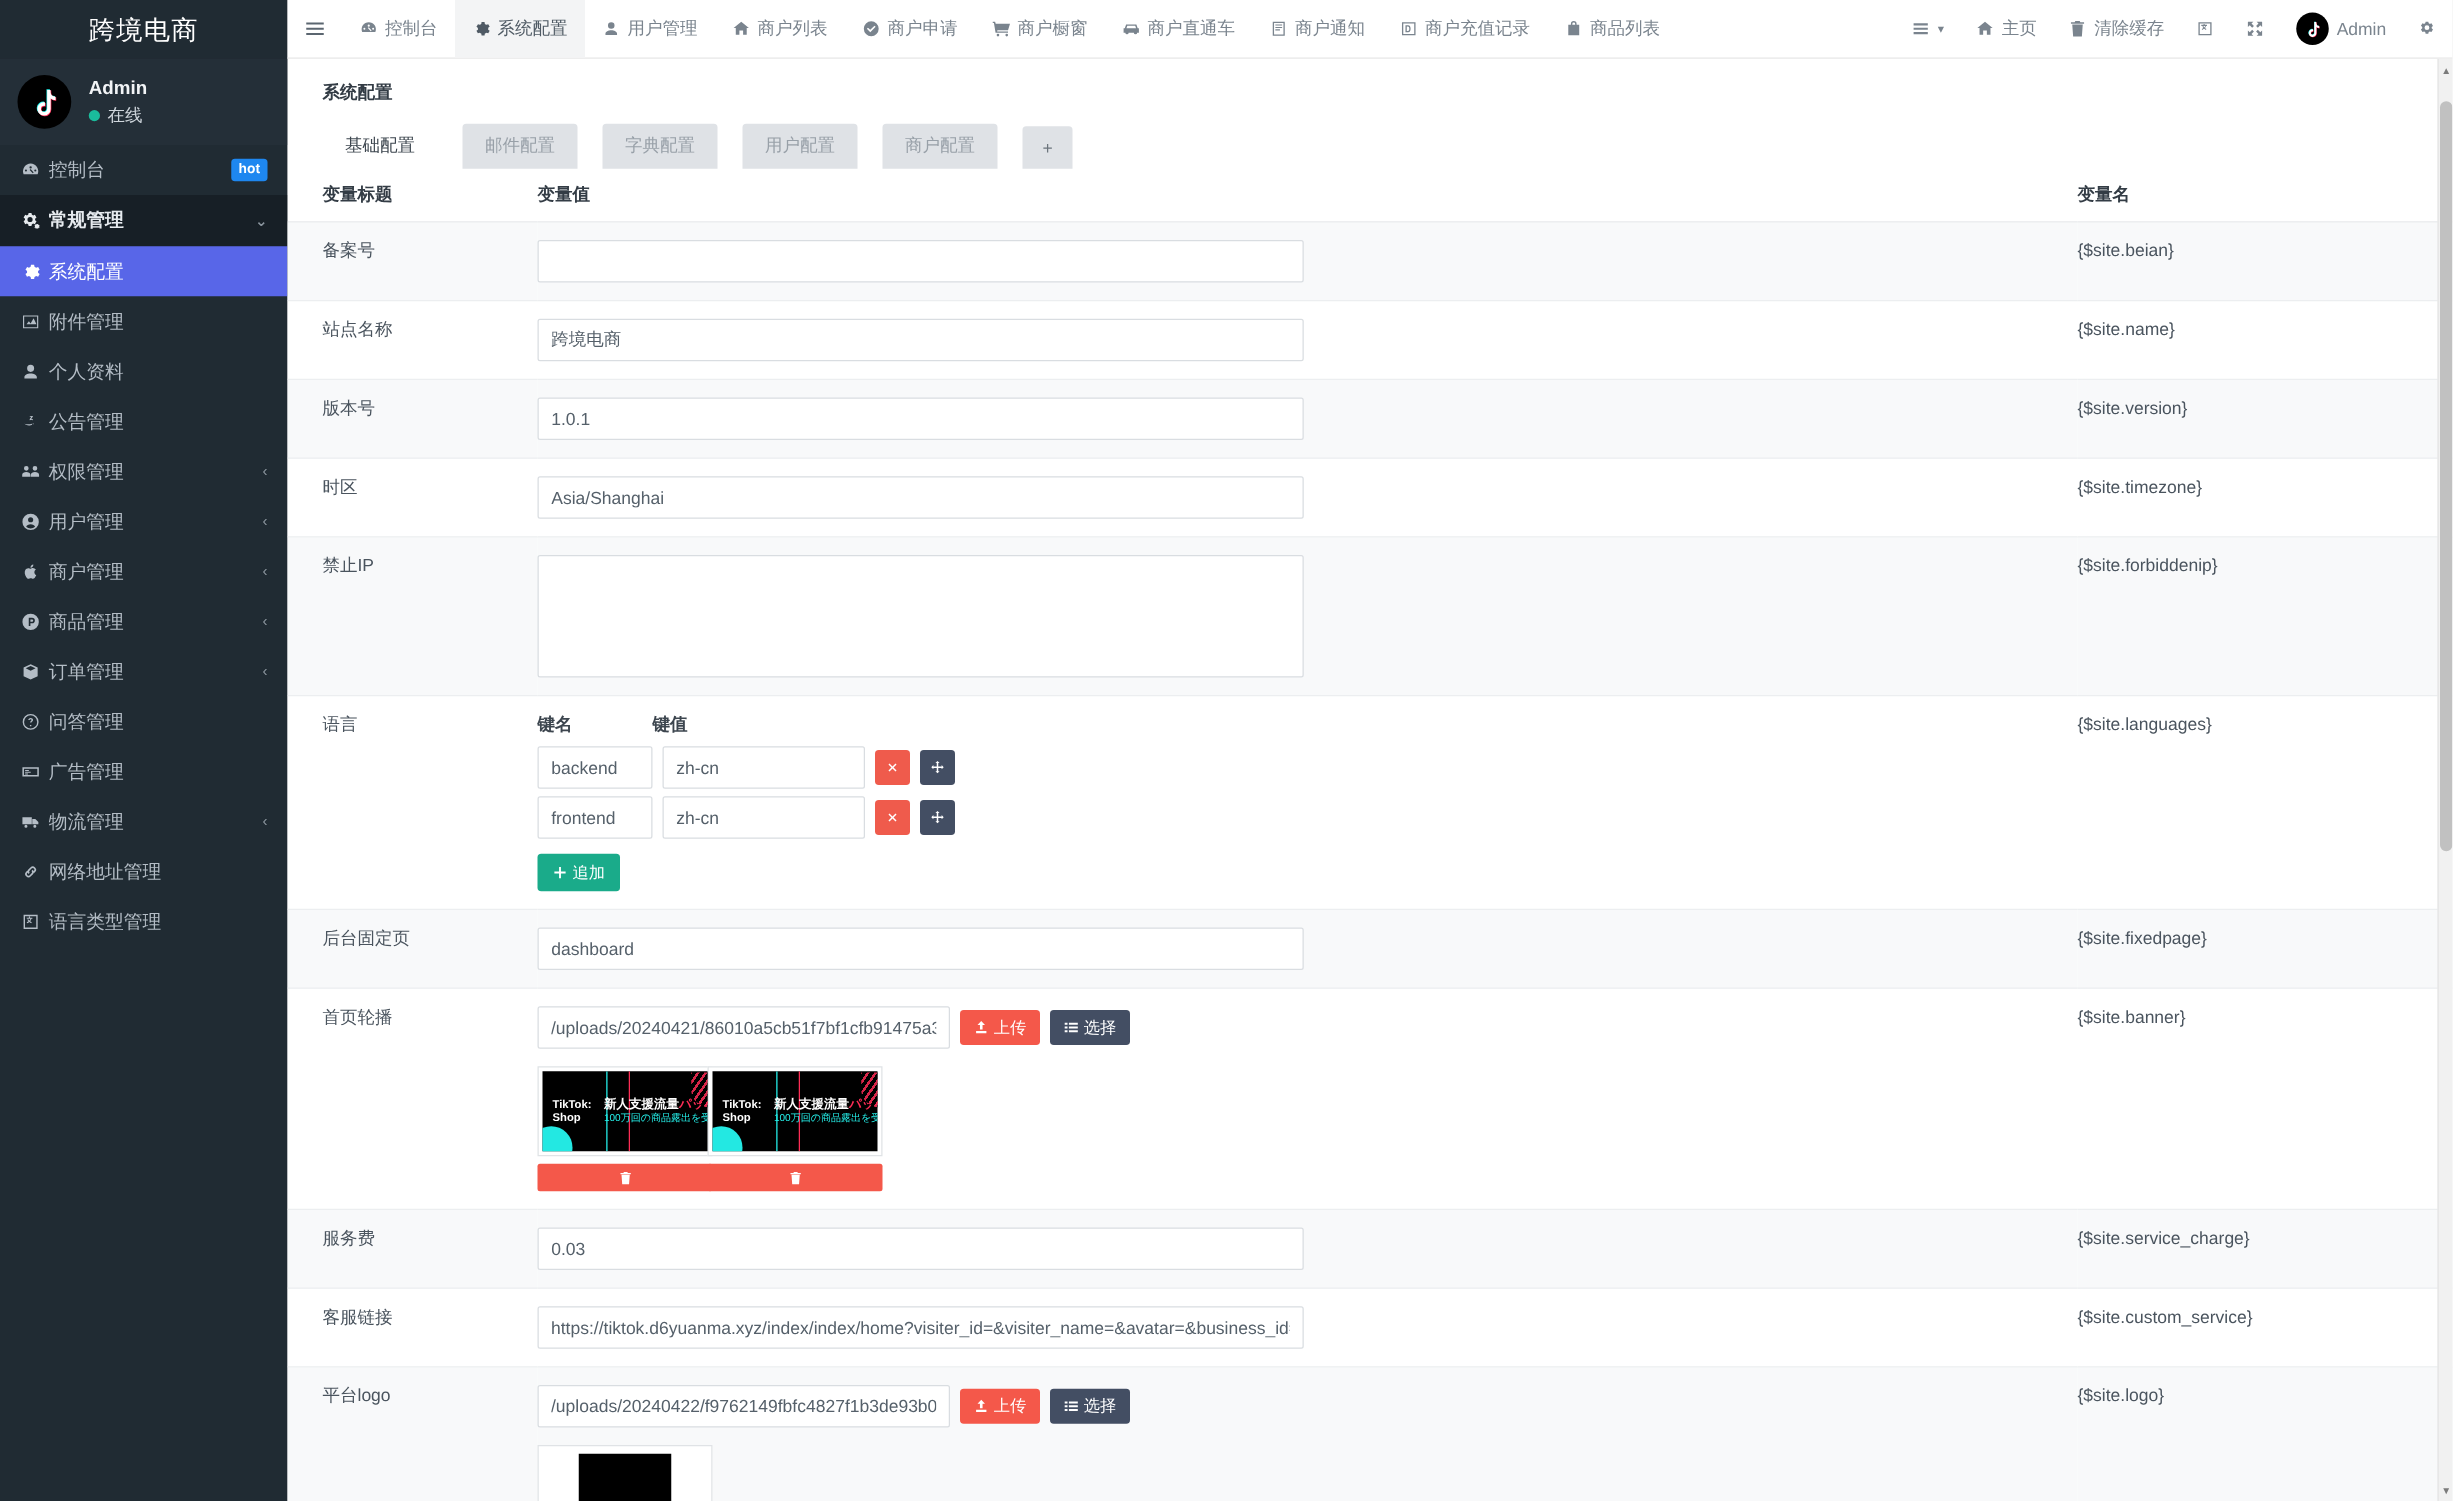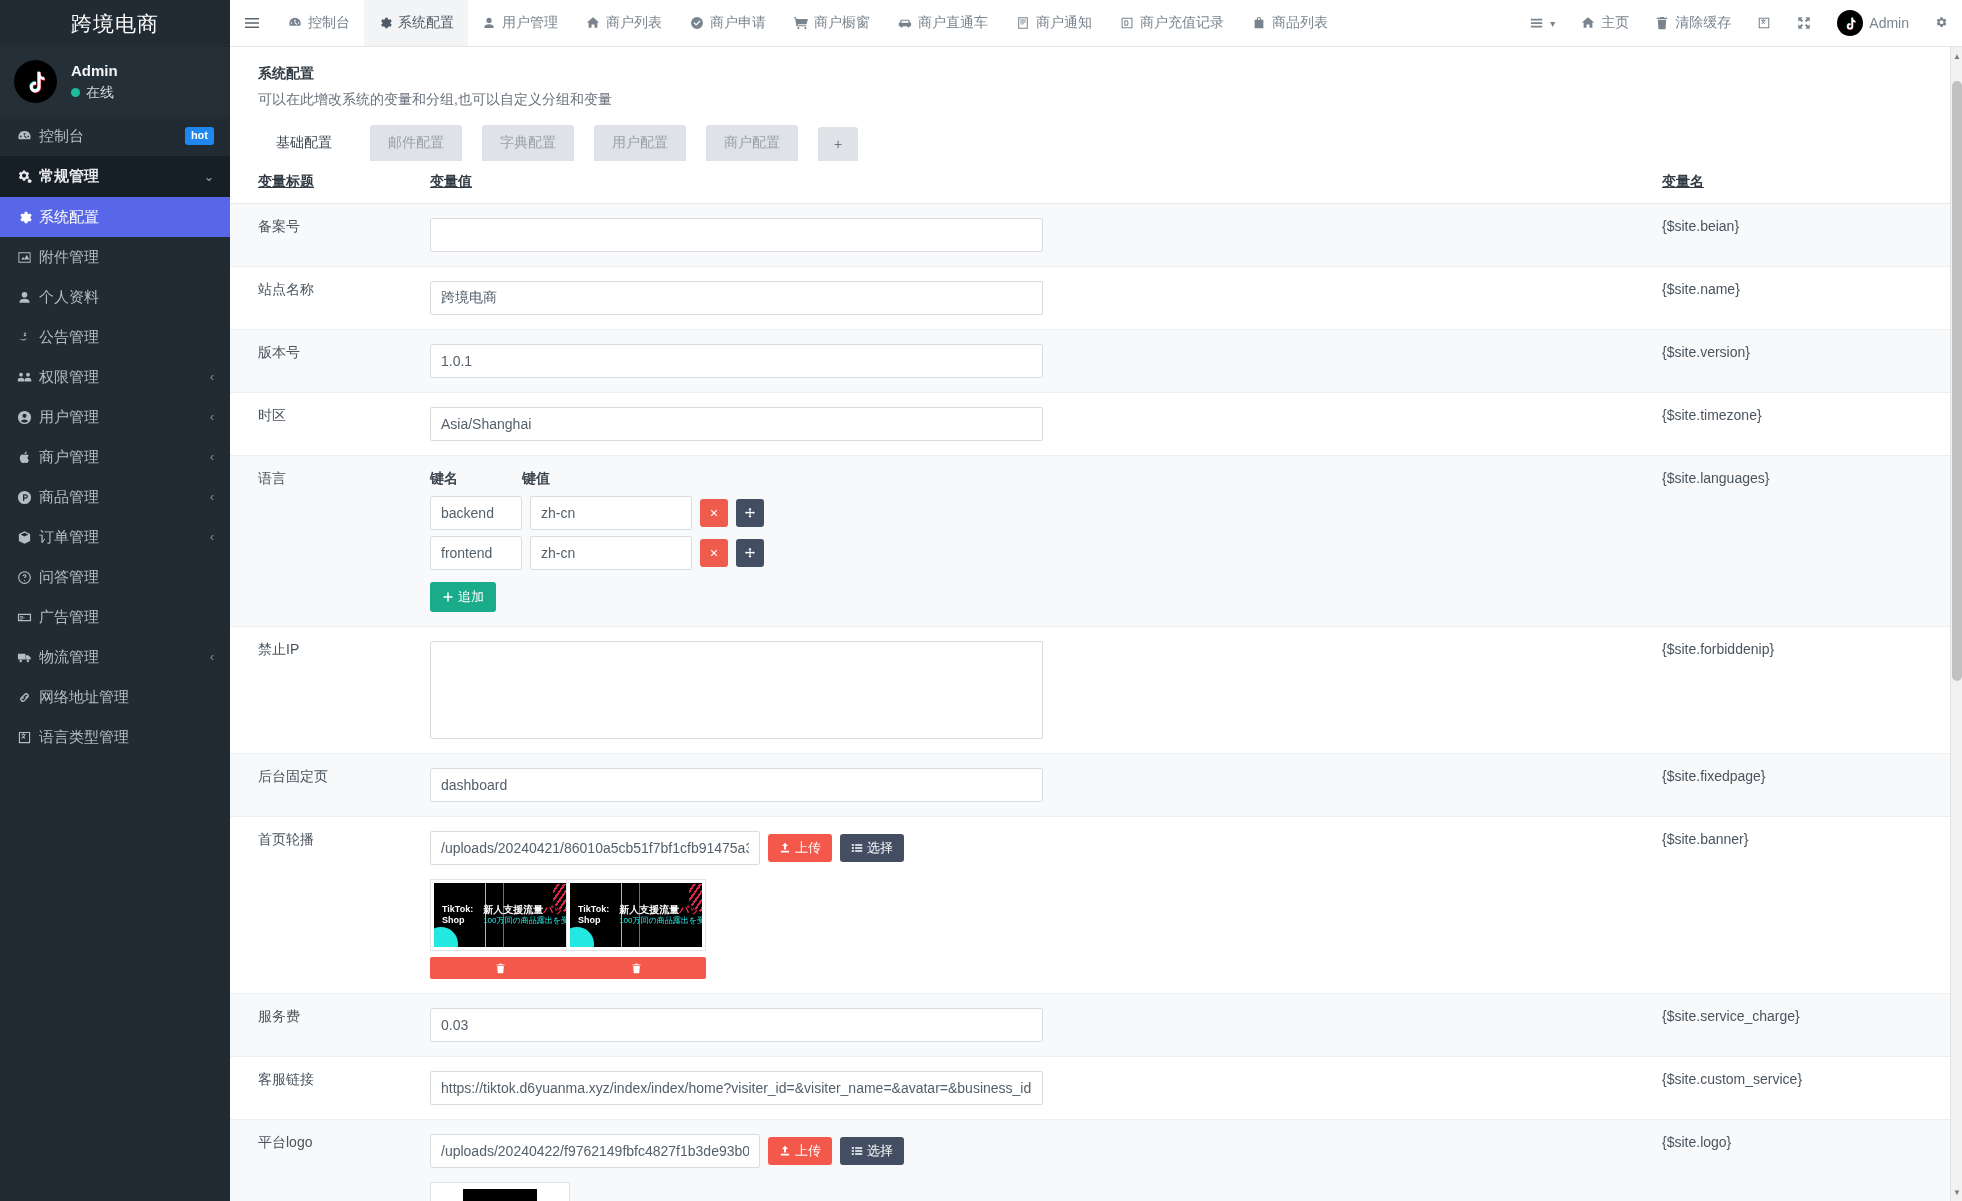--- a/index.html
+++ b/index.html
@@ -164,21 +164,20 @@
   }
   .tab.active { background: #ffffff; color: #3d464f; }
   .tab.add { padding: 9px 16px; color: #6c757d; }
 
   .table { width: 100%; border-collapse: collapse; }
   .table thead th {
     text-align: left;
     font-size: 14px; font-weight: bold; color: #333c45;
     padding: 12px 0 12px 0;
     border-bottom: 1px solid #e7e9eb;
-    text-decoration: underline;
   }
   .col-title { width: 200px; padding-left: 28px !important; }
   .col-value { width: auto; }
   .col-name  { width: 300px; }
   .table tbody td {
     vertical-align: top;
     padding: 14px 0;
     font-size: 14px;
     color: #4a545e;
     border-bottom: 1px solid #eceef0;
@@ -605,21 +604,20 @@
               <path d="M6.3 1.5 5.9 3a4.6 4.6 0 0 0-1 .6L3.4 3 2 5.3l1.2 1a4.6 4.6 0 0 0 0 1.2L2 8.6 3.4 11l1.5-.6c.3.25.65.45 1 .6l.4 1.5h2.4l.4-1.5c.35-.15.7-.35 1-.6l1.5.6L13 8.6l-1.2-1a4.6 4.6 0 0 0 0-1.2l1.2-1L11.6 3l-1.5.6a4.6 4.6 0 0 0-1-.6l-.4-1.5zm1.2 3.3a2.2 2.2 0 1 1 0 4.4 2.2 2.2 0 0 1 0-4.4z"></path>
             </svg>
         </div>
       </div>
     </div>
 
     <div id="content">
       <div class="panel">
         <div class="panel-head">
           <div class="panel-title">系统配置</div>
-          <div class="panel-sub">可以在此增改系统的变量和分组,也可以自定义分组和变量</div>
         </div>
 
         <div class="tabs">
           <div class="tab active">基础配置</div>
           <div class="tab">邮件配置</div>
           <div class="tab">字典配置</div>
           <div class="tab">用户配置</div>
           <div class="tab">商户配置</div>
           <div class="tab add">+</div>
         </div>
@@ -657,20 +655,28 @@
               </td>
               <td class="cell-name">{$site.version}</td>
             </tr>
 
             <tr>
               <td class="cell-title">时区</td>
               <td>
                 <input class="inp" type="text" value="Asia/Shanghai" style="">
               </td>
               <td class="cell-name">{$site.timezone}</td>
+            </tr>
+
+            <tr>
+              <td class="cell-title">禁止IP</td>
+              <td>
+                <textarea class="inp" style=""></textarea>
+              </td>
+              <td class="cell-name">{$site.forbiddenip}</td>
             </tr>
 
             <tr>
               <td class="cell-title">语言</td>
               <td>
                 <div class="kv-head">
                   <span class="k1">键名</span>
                   <span class="k2">键值</span>
                 </div>
                 <div class="kv-row">
@@ -702,28 +708,20 @@
                   </button>
                 </div>
                 <button class="btn btn-add">
                   <svg viewBox="0 0 16 16">
                       <path d="M7 2h2v5h5v2H9v5H7V9H2V7h5z"></path>
                     </svg>
                   <span>追加</span>
                 </button>
               </td>
               <td class="cell-name">{$site.languages}</td>
-            </tr>
-
-            <tr>
-              <td class="cell-title">禁止IP</td>
-              <td>
-                <textarea class="inp" style=""></textarea>
-              </td>
-              <td class="cell-name">{$site.forbiddenip}</td>
             </tr>
 
             <tr>
               <td class="cell-title">后台固定页</td>
               <td>
                 <input class="inp" type="text" value="dashboard" style="">
               </td>
               <td class="cell-name">{$site.fixedpage}</td>
             </tr>
 

